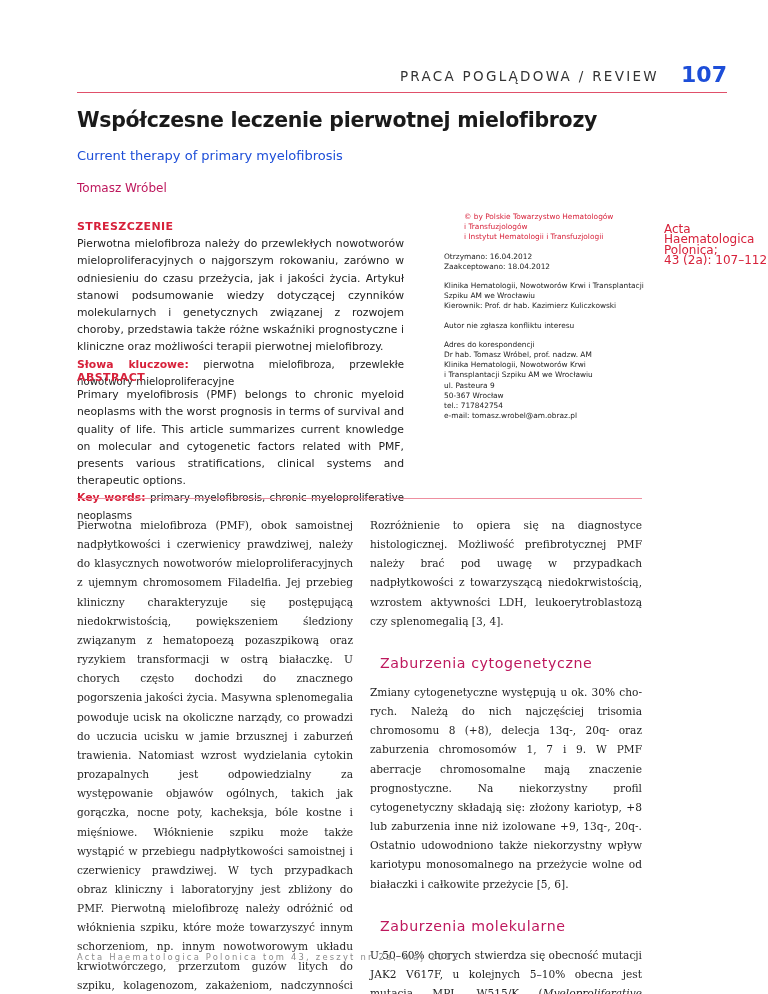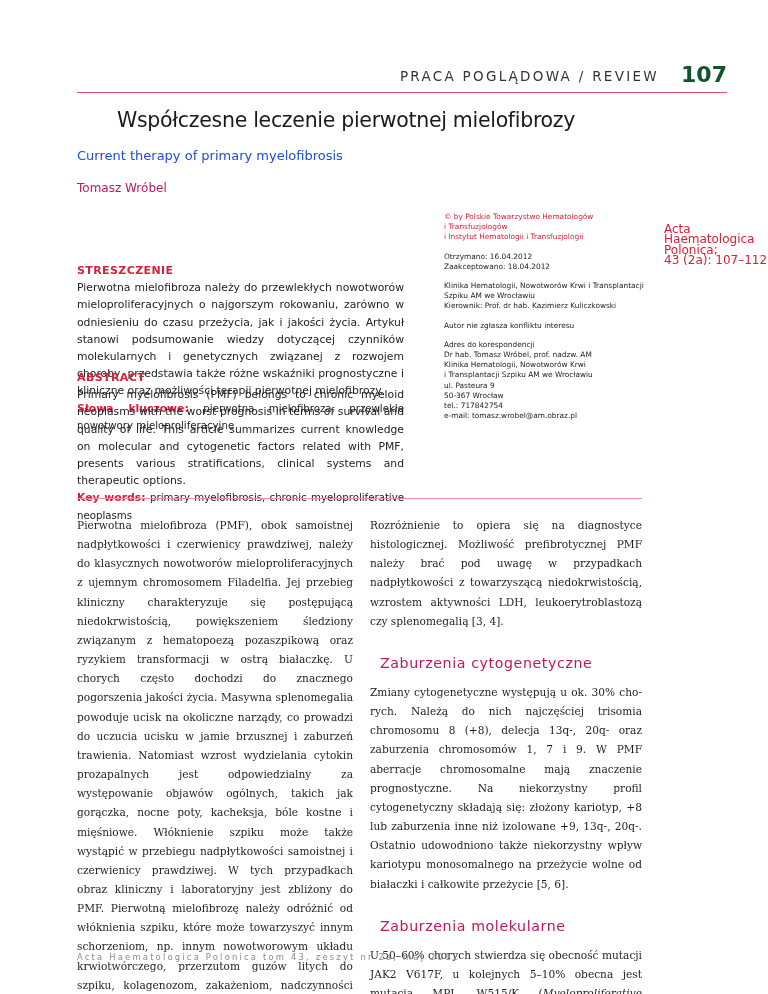--- a/index.html
+++ b/index.html
@@ -1,35 +1,35 @@
 <!DOCTYPE html>
 <html><head>
 <meta charset="utf-8">
 <style>
   html, body { margin: 0; padding: 0; background: #ffffff; }
   body { width: 768px; height: 994px; position: relative; overflow: hidden; color: #1a1a1a; }
 
   #running-head { position: absolute; left: 77px; top: 64px; width: 650px; height: 28px; border-bottom: 1.5px solid #e0506a; }
   #section-label { position: absolute; right: 68px; top: 4px; font-size: 13.5px; letter-spacing: 2.3px; color: #333; font-family: "DejaVu Sans", sans-serif; }
-  #page-number { position: absolute; right: 0; top: -2px; font-size: 22px; font-weight: bold; color: #14532d; font-family: "DejaVu Sans", sans-serif; }
+  #page-number { position: absolute; right: 0; top: -2px; font-size: 22px; font-weight: bold; color: #1d4ed8; font-family: "DejaVu Sans", sans-serif; }
 
-  #title { position: absolute; left: 77px; top: 108px; font-size: 20.5px; font-weight: normal; letter-spacing: -0.3px; font-family: "DejaVu Sans", sans-serif; margin-left: 40px; }
+  #title { position: absolute; left: 77px; top: 108px; font-size: 20.5px; font-weight: bold; letter-spacing: -0.3px; font-family: "DejaVu Sans", sans-serif; }
   #subtitle { position: absolute; left: 77px; top: 148px; font-size: 13px; font-family: "DejaVu Sans", sans-serif; color: #1d4ed8; }
   #author { position: absolute; left: 77px; top: 181px; font-size: 12px; font-family: "DejaVu Sans", sans-serif; color: #be185d; }
 
   .abs-block { position: absolute; left: 77px; width: 327px; font-family: "DejaVu Sans", sans-serif; font-size: 10.8px; line-height: 17.2px; color: #222; text-align: justify; }
-  #streszczenie { top: 218px; margin-top: 44px; }
+  #streszczenie { top: 218px; }
   #abstract { top: 369px; }
   .abs-head { color: #d7213a; font-weight: bold; font-size: 11px; letter-spacing: 0.4px; display: block; }
   .kw-label { color: #d7213a; font-weight: bold; }
   .kw-text { font-size: 10.2px; }
 
   #meta { position: absolute; left: 444px; top: 212px; width: 200px; font-family: "DejaVu Sans", sans-serif; font-size: 7.4px; line-height: 10.2px; color: #222; }
   #meta .grp { margin-bottom: 9px; }
-  #meta .copy { color: #d7213a; }
+  #meta .copy { color: #d7213a; margin-left: 20px; }
   #meta div.line { white-space: nowrap; }
 
   #citation { position: absolute; left: 664px; top: 224px; font-family: "DejaVu Sans", sans-serif; font-size: 12px; line-height: 10.4px; color: #d7213a; }
 
   #divider { position: absolute; left: 77px; top: 498px; width: 565px; border-top: 1.5px solid #ee8fa0; }
 
   .col { position: absolute; top: 516px; font-family: "DejaVu Serif", "Liberation Serif", serif; font-size: 10.6px; line-height: 19.15px; color: #1f1f1f; text-align: justify; hyphens: manual; }
   #col-left { left: 77px; width: 276px; }
   #col-right { left: 370px; width: 272px; }
   .col p { margin: 0; }

